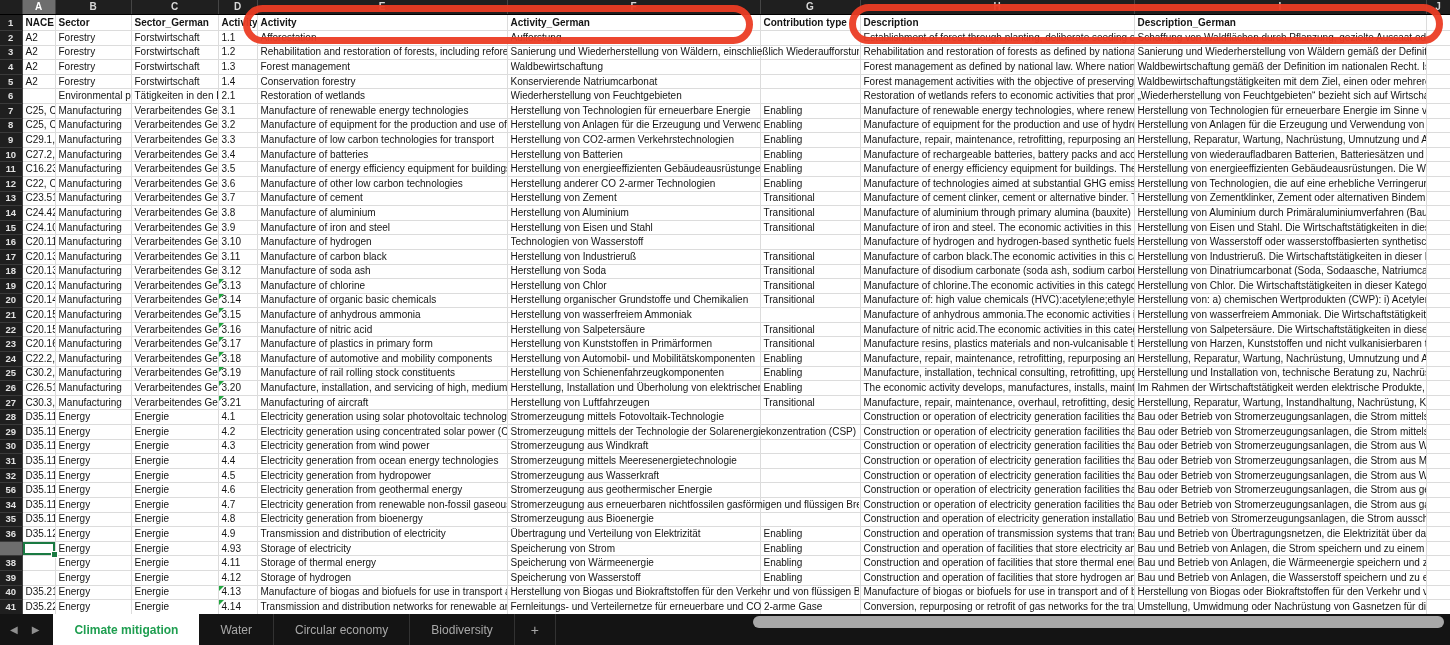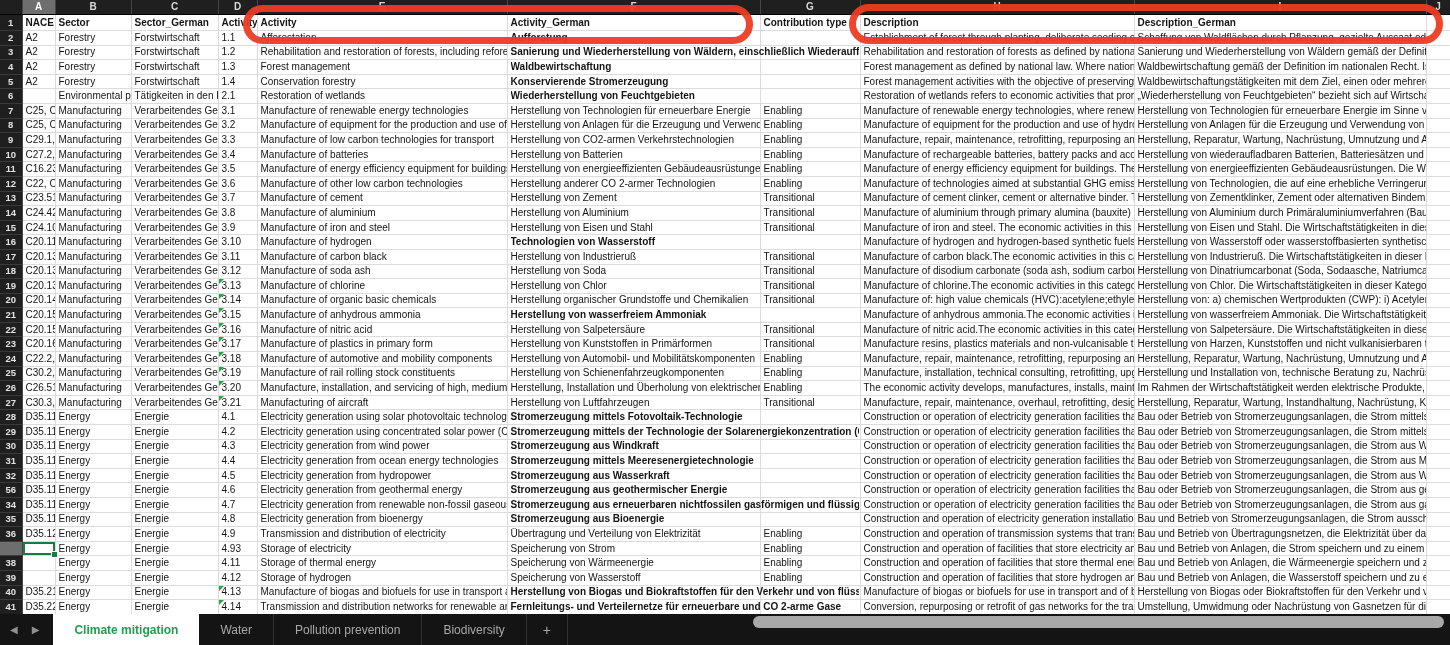--- a/index.html
+++ b/index.html
@@ -36,21 +36,21 @@
     content:"";position:absolute;top:0;left:0;width:0;height:0;
     border-top:5px solid #21a73f;border-right:5px solid transparent;
   }
   
   td.active{box-shadow:inset 0 0 0 2px #1a7a42;position:relative;overflow:visible;}
   td.active .fillhandle{
     position:absolute;right:-3px;bottom:-3px;width:5px;height:5px;
     background:#1a7a42;border:1px solid #fff;z-index:3;
   }
   
-  td.spill{overflow:visible;position:relative;z-index:2;font-weight:bold;}
+  td.spill{overflow:visible;position:relative;z-index:2;}
   td.spill .t{display:block;width:348px;overflow:hidden;white-space:nowrap;}
   
   .oval{
     position:absolute;box-sizing:border-box;border:7px solid rgba(235,60,36,.95);
     border-radius:26px;z-index:30;pointer-events:none;background:transparent;
   }
   .oval1{left:243px;top:5px;width:510px;height:39px;}
   .oval2{left:849px;top:4px;width:594px;height:40px;}
   
   .tabbar{
@@ -165,21 +165,21 @@
       <td><span class="t"></span></td>
     </tr>
         <tr>
       <td class="rownum">5</td>
       <td><span class="t">A2</span></td>
       <td><span class="t">Forestry</span></td>
       <td><span class="t">Forstwirtschaft</span></td>
       <td><span class="t">1.4</span></td>
       <td><span class="t">Conservation forestry</span></td>
       <td class="spill">
-            <span class="t">Konservierende Stromerzeugung</span>
+            <span class="t">Konservierende Natriumcarbonat</span>
           </td>
       <td><span class="t"></span></td>
       <td><span class="t">Forest management activities with the objective of preserving or</span></td>
       <td><span class="t">Waldbewirtschaftungstätigkeiten mit dem Ziel, einen oder mehrere Lebensr</span></td>
       <td><span class="t"></span></td>
     </tr>
         <tr>
       <td class="rownum">6</td>
       <td><span class="t"></span></td>
       <td><span class="t">Environmental pr</span></td>
@@ -730,21 +730,21 @@
       <span>▶</span>
     </div>
     <div class="tabs" id="tabs-box">
         <div class="tab active">
           <span class="t">Climate mitigation</span>
         </div>
         <div class="tab">
           <span class="t">Water</span>
         </div>
         <div class="tab">
-          <span class="t">Pollution prevention</span>
+          <span class="t">Circular economy</span>
         </div>
         <div class="tab">
           <span class="t">Biodiversity</span>
         </div>
       </div>
     <div class="tab-add">+</div>
     <div class="hscroll"></div>
   </div>
 
 </div>

